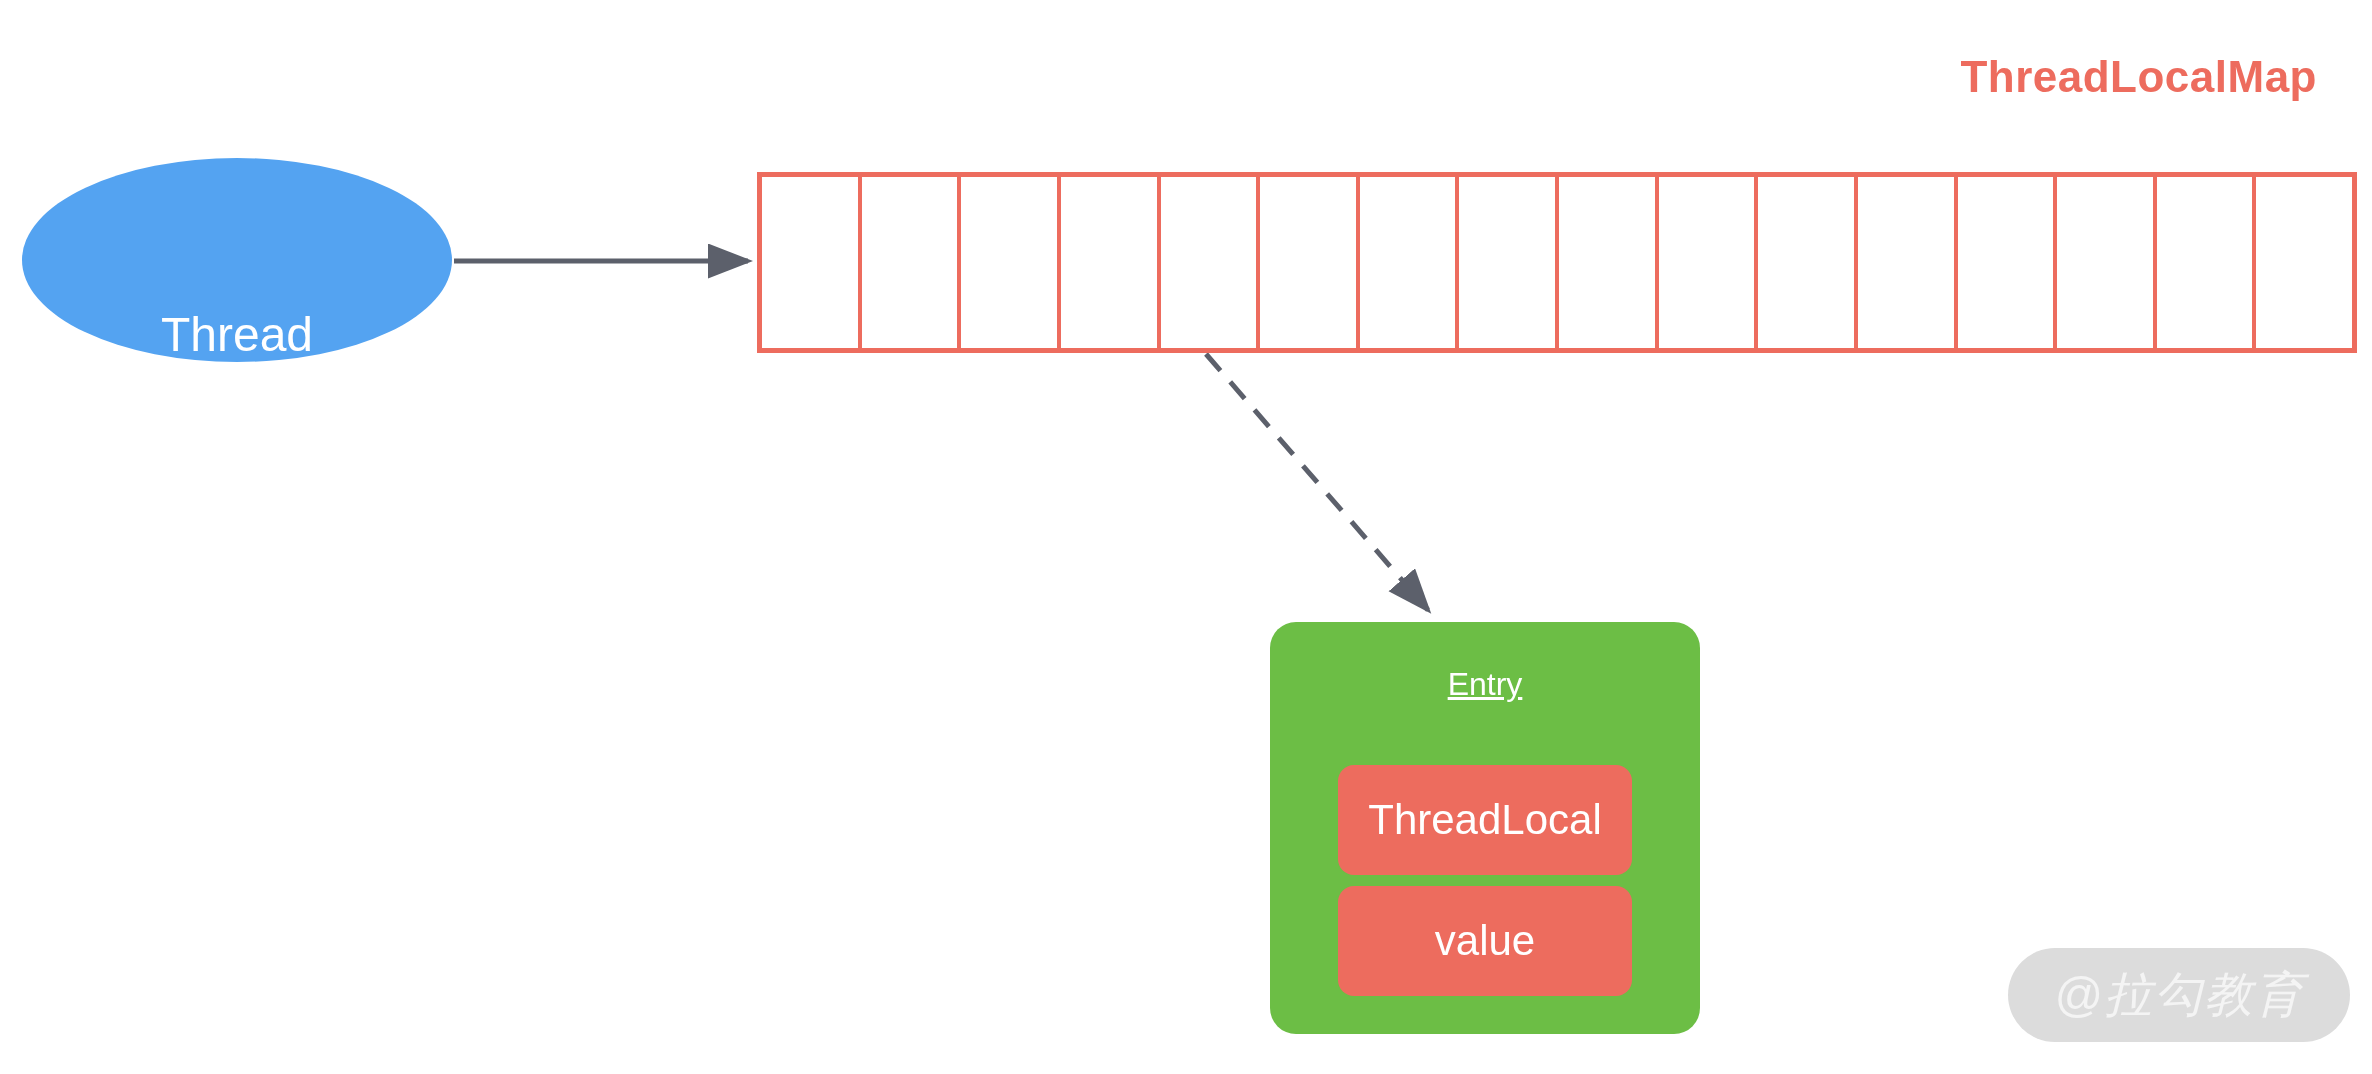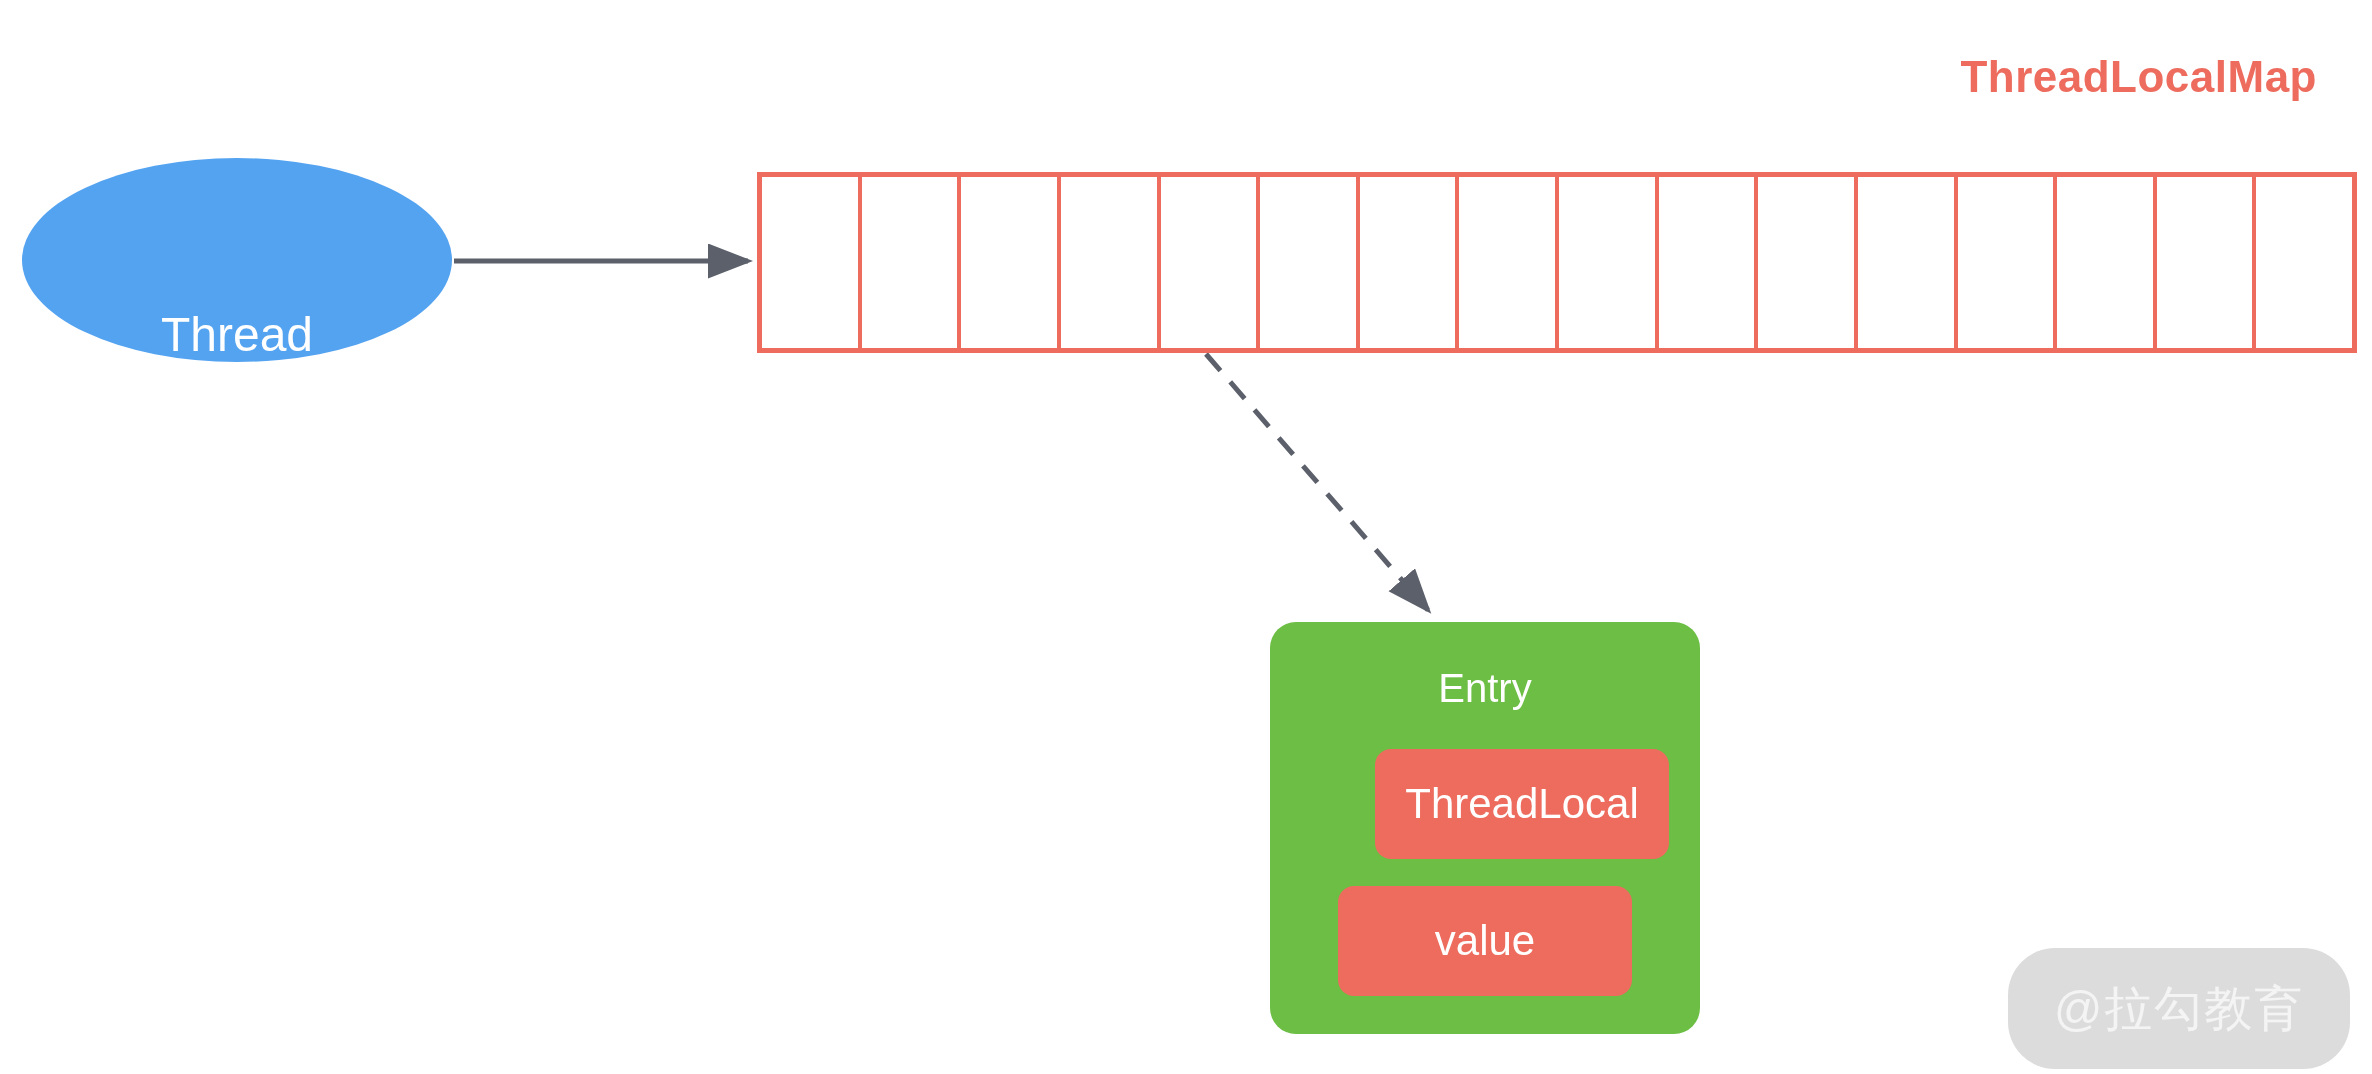--- a/index.html
+++ b/index.html
@@ -82,52 +82,54 @@
     background: var(--green, #6CBE45);
     border-radius: 26px;
   }
   .entry-title {
     position: absolute;
     top: 44px;
     left: 0;
     right: 0;
     text-align: center;
     color: #ffffff;
-    font-size: 40px;
+    font-size: 32px;
+    text-decoration: underline;
   }
   .entry-field {
     position: absolute;
     left: 68px;
     width: 294px;
     height: 110px;
     background: var(--salmon, #ED6C5E);
     border-radius: 16px;
     display: flex;
     align-items: center;
     justify-content: center;
     color: #ffffff;
     font-size: 42px;
   }
-  .entry-field.field-threadlocal { top: 127px; margin-left: 37px; }
+  .entry-field.field-threadlocal { top: 143px; }
   .entry-field.field-value { top: 264px; }
 
   .watermark {
     position: absolute;
     left: 2008px;
     top: 948px;
     width: 342px;
-    height: 121px;
+    height: 94px;
     border-radius: 47px;
     background: var(--watermark-bg, #DCDCDC);
     display: flex;
     align-items: center;
     justify-content: center;
     font-size: 48px;
     letter-spacing: 2px;
     color: var(--watermark-text, #F4F4F4);
+    font-style: italic;
   }
 </style>
 </head>
 <body>
 
 <div class="canvas">
 
   <div class="diagram-title">ThreadLocalMap</div>
 
   <div class="thread-node">

